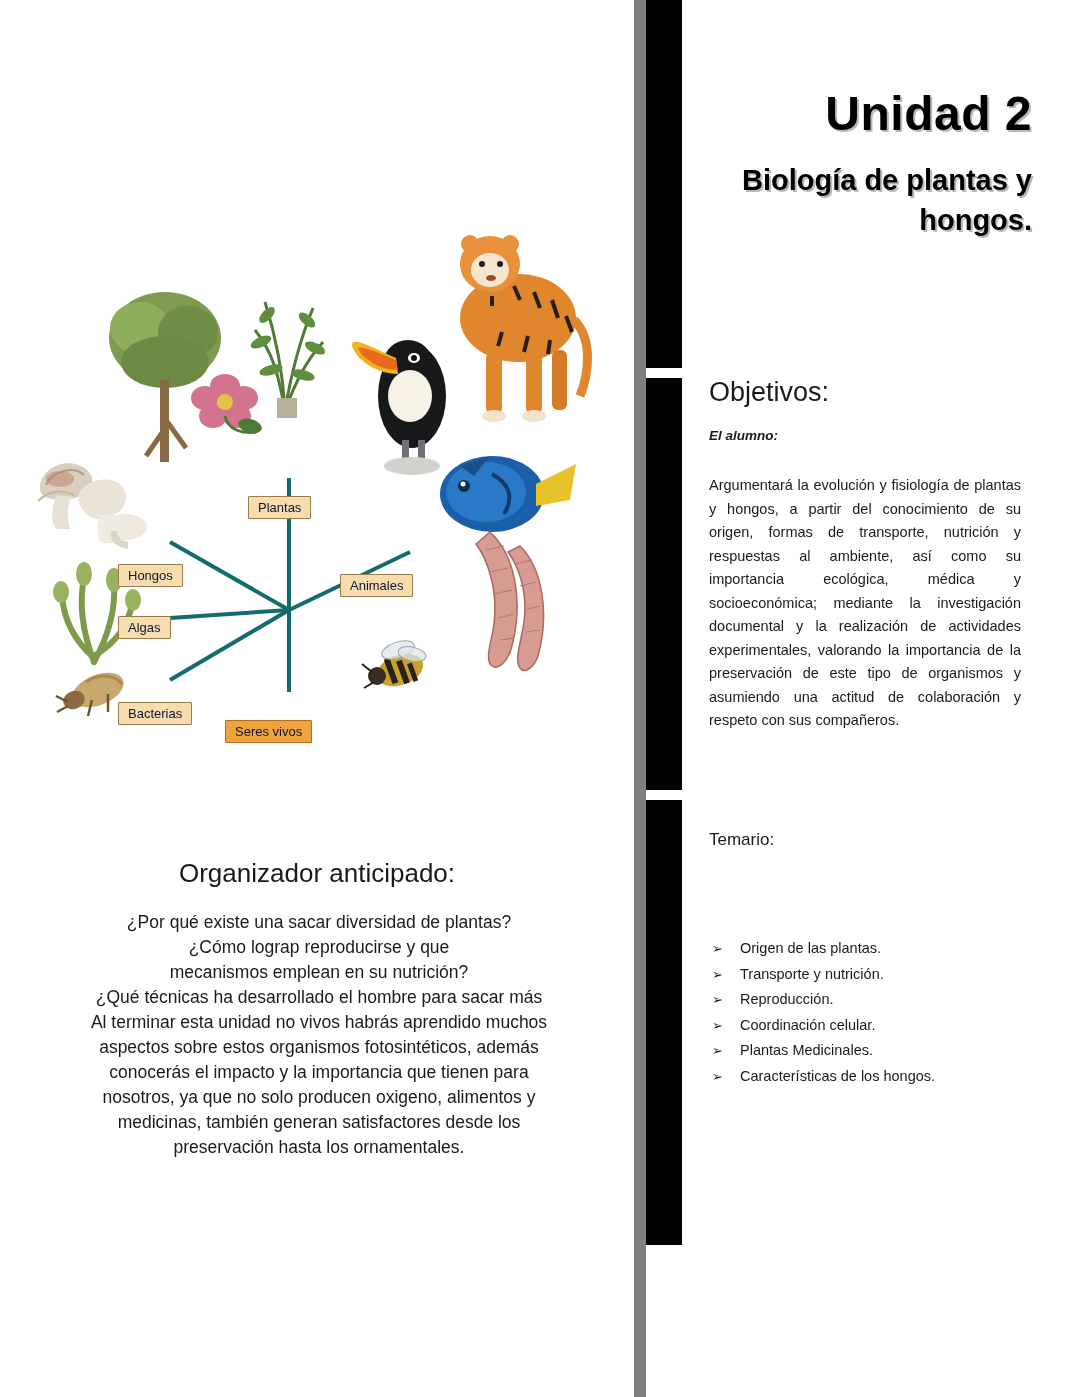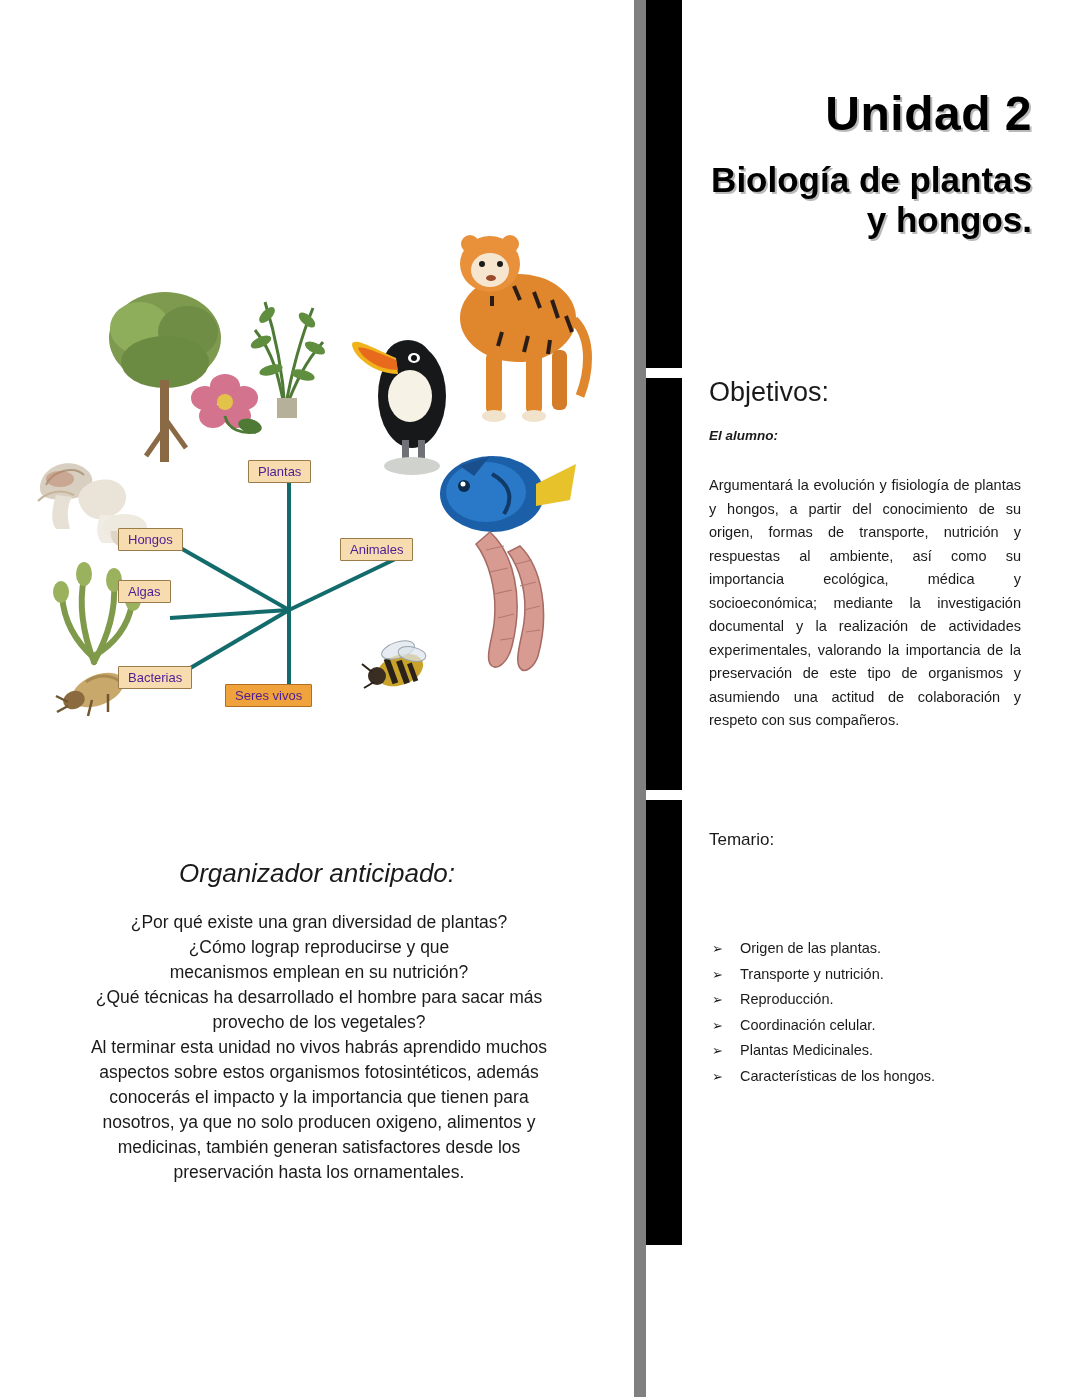--- a/index.html
+++ b/index.html
@@ -82,43 +82,43 @@
     top: 0;
     width: 580px;
     height: 570px;
   }
 
   .node-box {
     position: absolute;
     border: 1px solid #9a7c4a;
     background: #f7dcb0;
     font-size: 13px;
-    color: #4c1d95;
+    color: #0f172a;
     padding: 3px 9px;
     border-radius: 1px;
     white-space: nowrap;
     font-family: "Liberation Sans", sans-serif;
+    margin-top: 36px;
   }
   .node-box.highlight {
     background: #f0a23c;
     border-color: #b06f20;
   }
 
   
   .illo { position: absolute; }
 
   .organizer-title {
     position: absolute;
     left: 0;
     top: 858px;
     width: 634px;
     text-align: center;
     font-size: 26px;
     color: #1a1a1a;
-    font-style: italic;
   }
   .organizer-body {
     position: absolute;
     left: 55px;
     top: 910px;
     width: 528px;
     text-align: center;
     font-size: 17.5px;
     line-height: 25px;
     color: #1a1a1a;
@@ -145,21 +145,21 @@
     color: #000;
     text-shadow: 2px 2px 0 #b9b9b9;
     line-height: 52px;
   }
   .unit-subtitle {
     position: absolute;
     left: 0;
     top: 160px;
     width: 350px;
     text-align: right;
-    font-size: 35px;
+    font-size: 29px;
     font-weight: bold;
     color: #000;
     text-shadow: 2px 2px 0 #b9b9b9;
     line-height: 40px;
   }
 
   .objetivos-title {
     position: absolute;
     left: 27px;
     top: 377px;
@@ -420,25 +420,24 @@
       <span>Animales</span>
     </div>
     <div class="node-box highlight" style="left:195px; top:504px;">
       <span>Seres vivos</span>
     </div>
   </div>
 
   <div class="organizer-title">Organizador anticipado:</div>
 
   <div class="organizer-body">
-    <p>¿Por qué existe una gran diversidad de plantas?</p>
+    <p>¿Por qué existe una sacar diversidad de plantas?</p>
     <p>¿Cómo lograp reproducirse y que</p>
     <p>mecanismos emplean en su nutrición?</p>
     <p>¿Qué técnicas ha desarrollado el hombre para sacar más</p>
-    <p>provecho de los vegetales?</p>
     <p>Al terminar esta unidad no vivos habrás aprendido muchos</p>
     <p>aspectos sobre estos organismos fotosintéticos, además</p>
     <p>conocerás el impacto y la importancia que tienen para</p>
     <p>nosotros, ya que no solo producen oxigeno, alimentos y</p>
     <p>medicinas, también generan satisfactores desde los</p>
     <p>preservación hasta los ornamentales.</p>
   </div>
 </div>
 
 <div class="divider-dark"></div>

